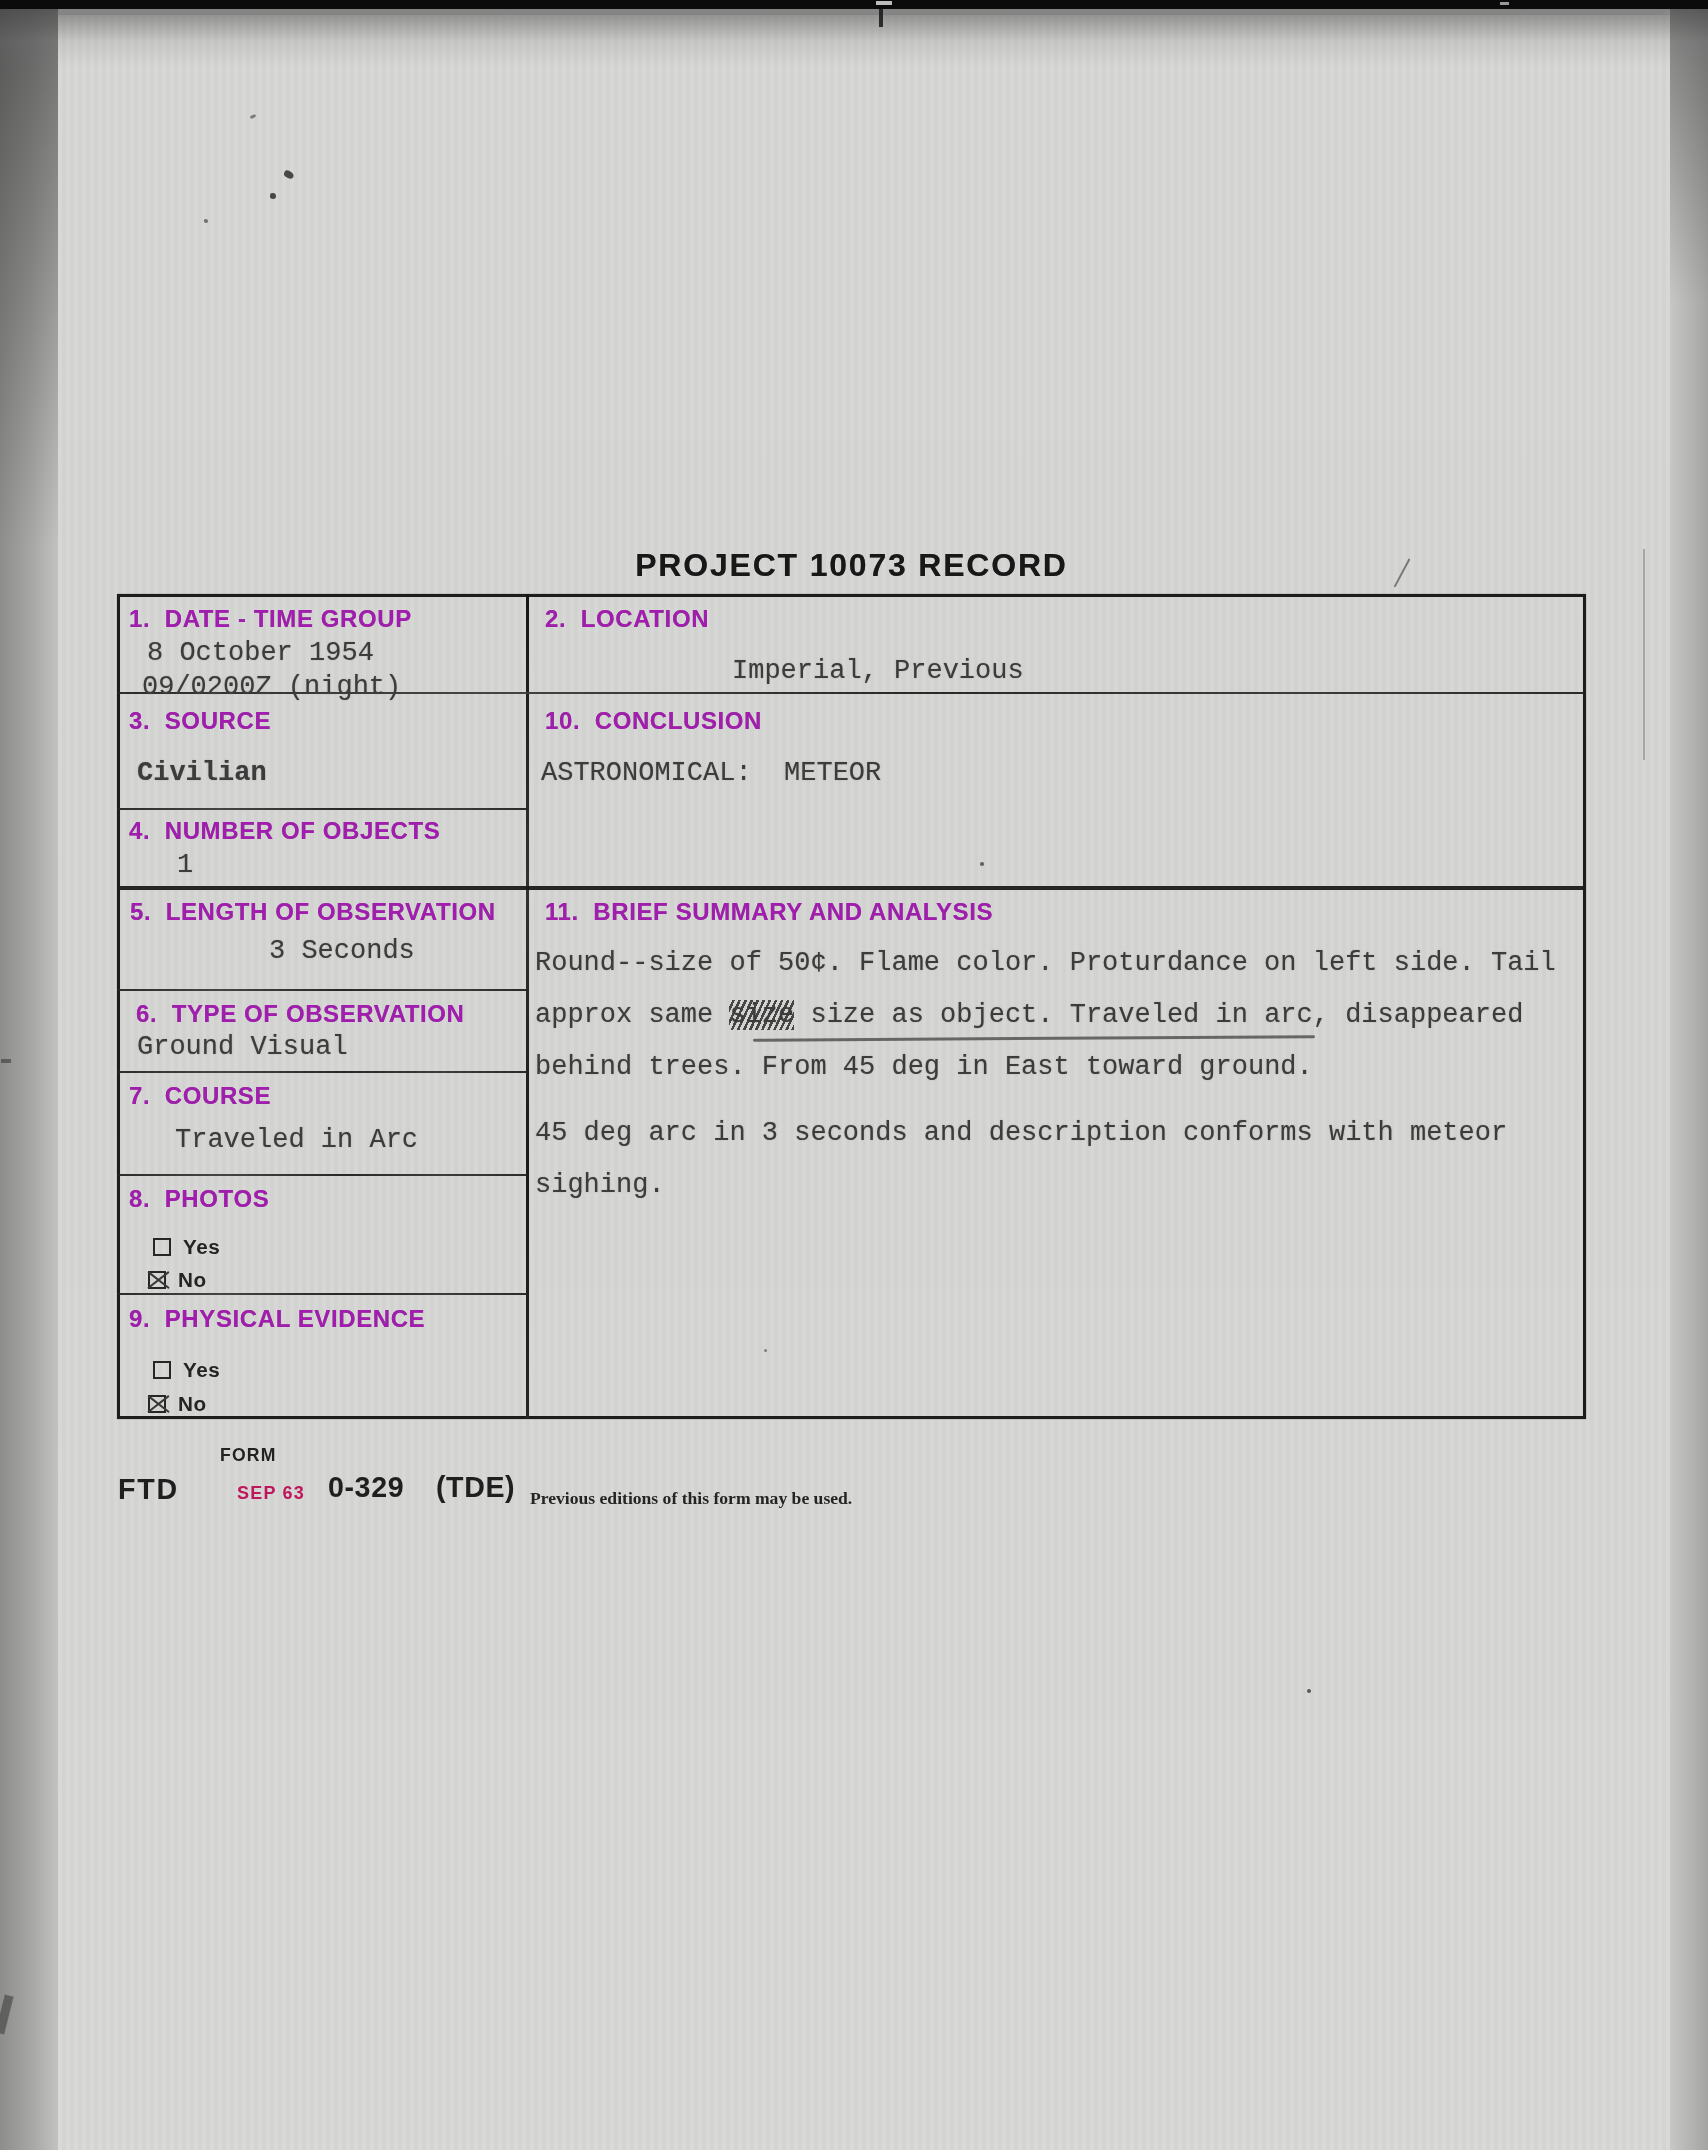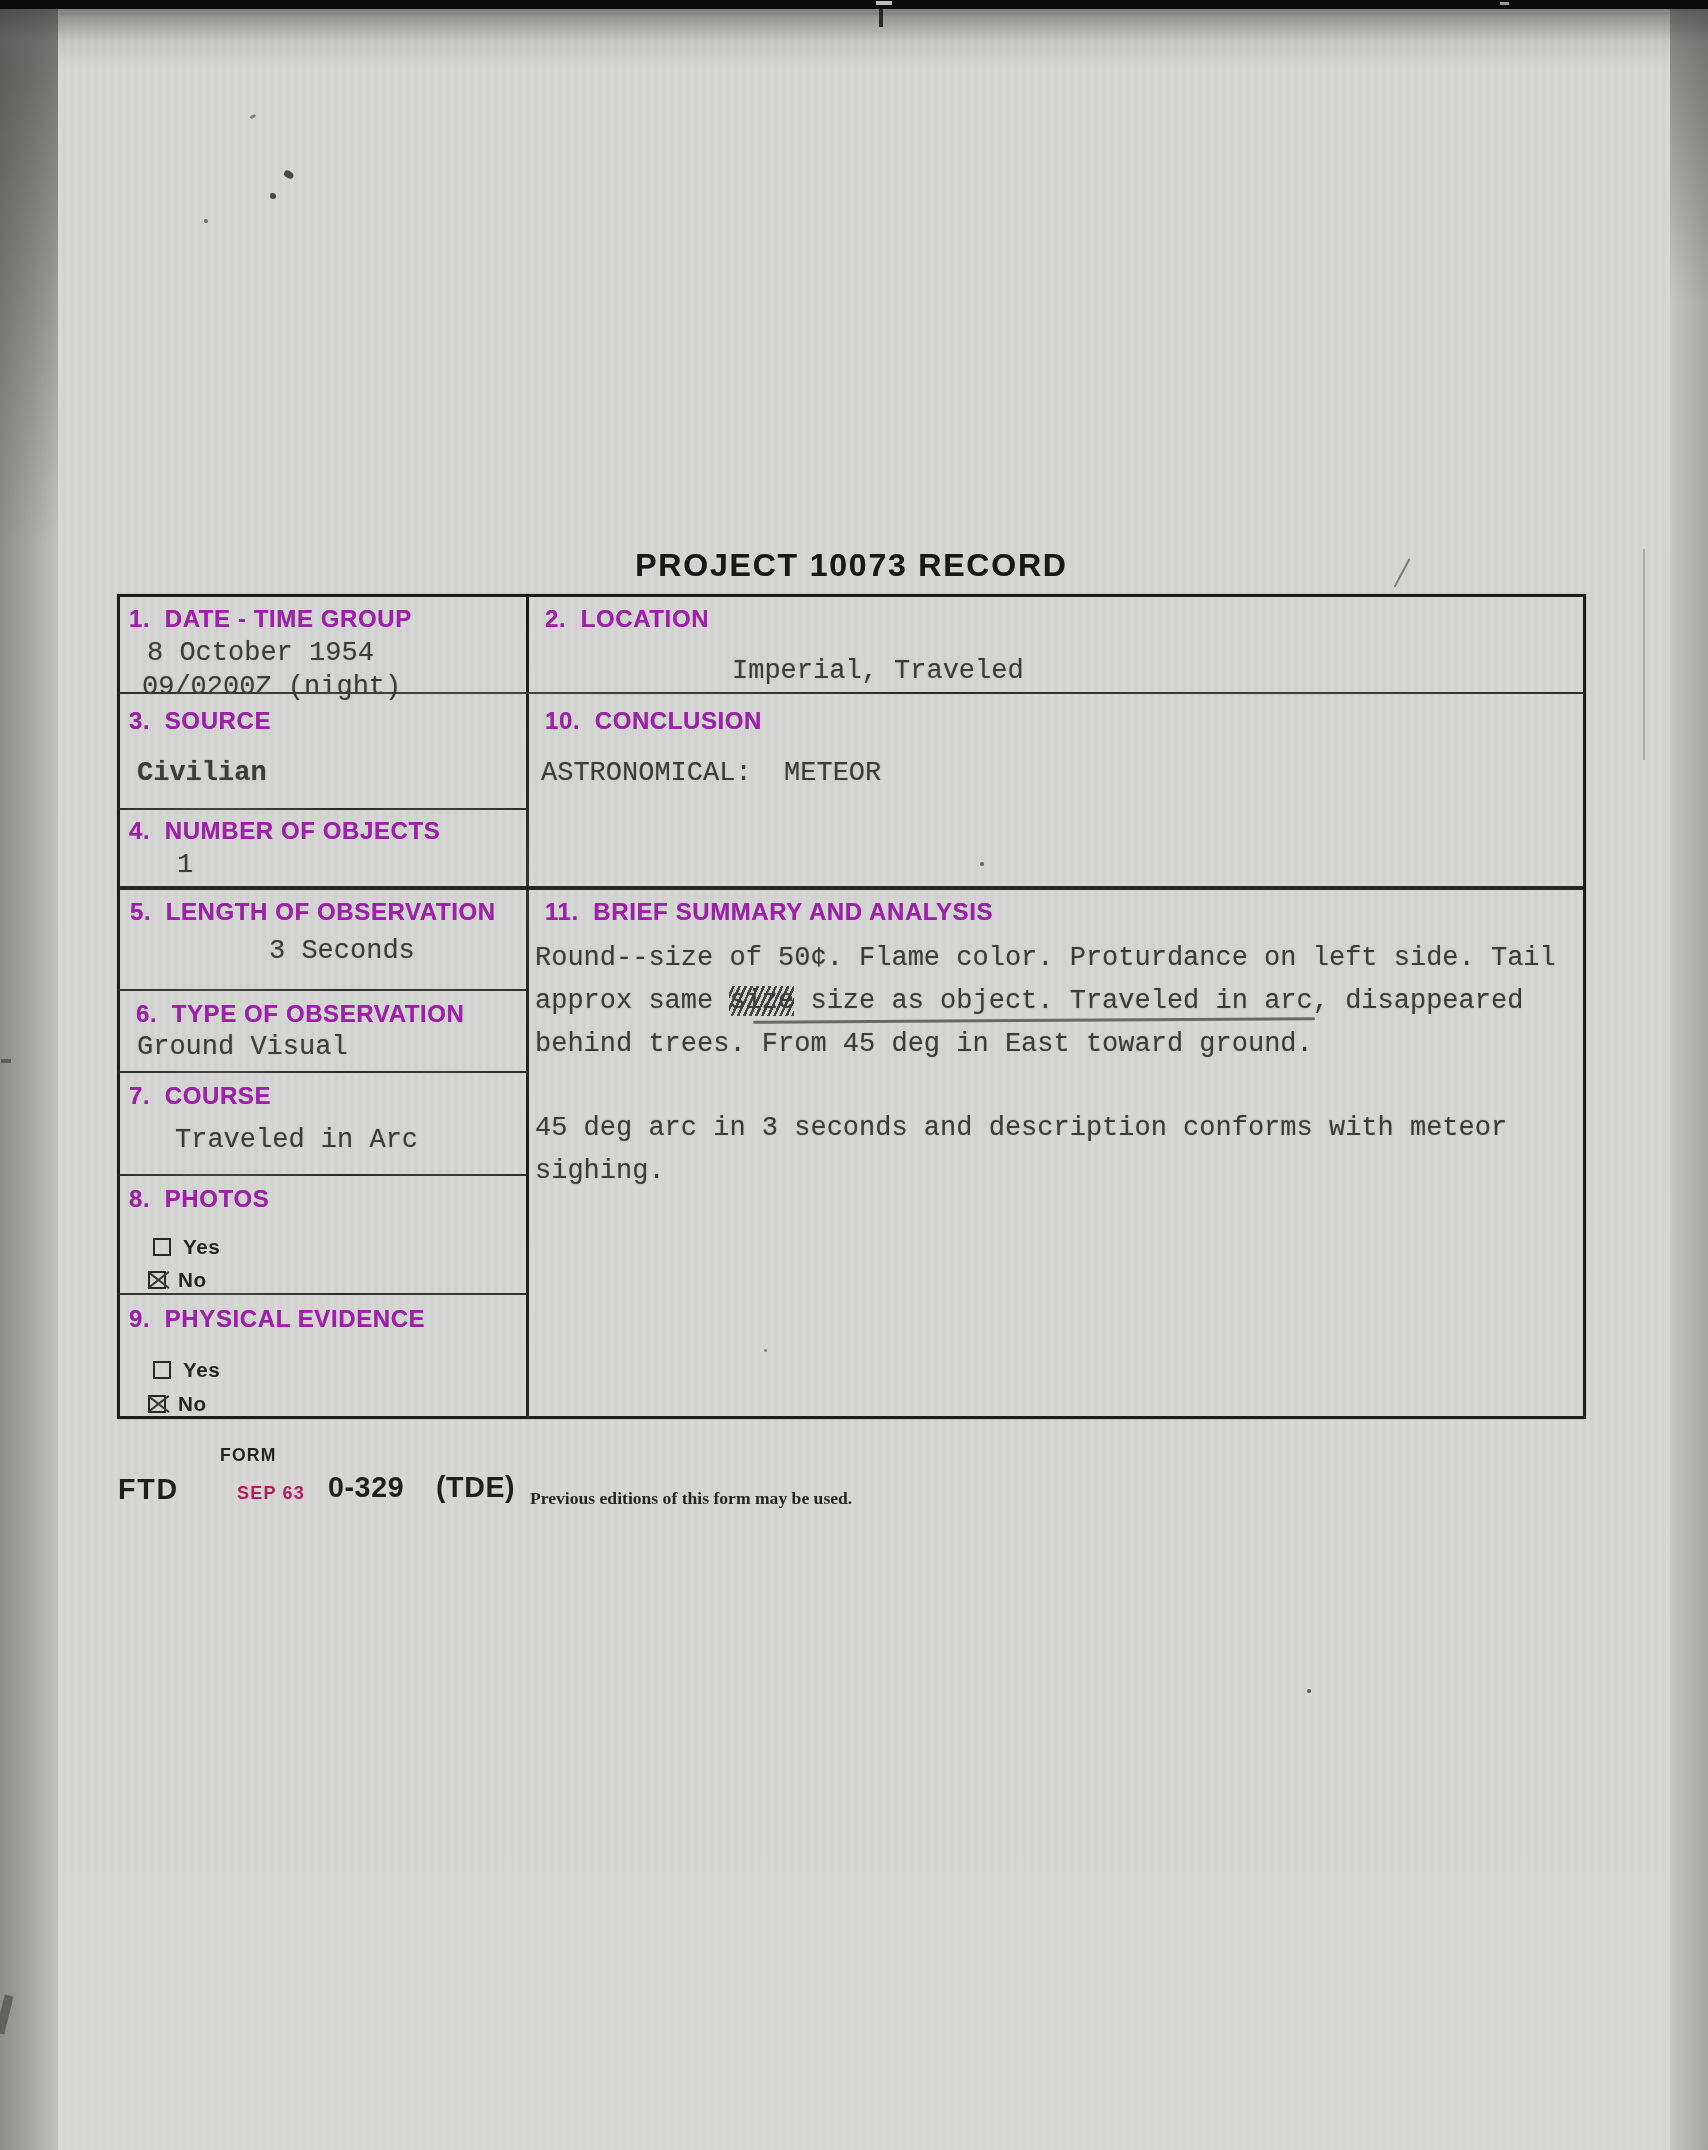--- a/index.html
+++ b/index.html
@@ -71,21 +71,21 @@
   
   .lbl{
     position:absolute;font-size:24px;font-weight:700;color:#a21caf;
     letter-spacing:0.6px;white-space:pre;text-shadow:0 0 0.6px rgba(0,0,0,.4);
   }
   .typed{
     position:absolute;font-family:"Liberation Mono", monospace;
     font-size:27px;color:#3c3c3c;white-space:pre;
     text-shadow:0 0 1.2px rgba(60,60,60,.4);
   }
-  .para{white-space:pre-wrap;line-height:43px;}
+  .para{white-space:pre-wrap;line-height:52px;}
   .struck{
     background-image:repeating-linear-gradient(115deg, transparent 0 3px, rgba(45,45,45,.85) 3px 5.5px);
   }
   .overline-mark{position:relative;display:inline-block;}
   .overline-mark::before{
     content:"";position:absolute;left:-8.5px;right:-2.4px;top:-3.6px;height:3px;
     background:rgba(55,55,55,.7);transform:rotate(-.35deg);border-radius:1.8px;
   }
   .cb-row{position:absolute;display:flex;align-items:center;gap:12px;}
   .cbox{
@@ -144,21 +144,21 @@
 <div class="hline hl-4"></div>
 <div class="hline hl-5"></div>
 <div class="hline hl-6"></div>
 <div class="hline hl-7"></div>
 
 <div class="lbl" style="left:129px;top:605px;">1.  DATE - TIME GROUP</div>
 <div class="typed" style="left:147px;top:638px;">8 October 1954</div>
 <div class="typed" style="left:142px;top:672px;">09/0200Z (night)</div>
 
 <div class="lbl" style="left:545px;top:605px;">2.  LOCATION</div>
-<div class="typed" style="left:732px;top:656px;">Imperial, Traveled</div>
+<div class="typed" style="left:732px;top:656px;">Imperial, Previous</div>
 
 <div class="lbl" style="left:129px;top:707px;">3.  SOURCE</div>
 <div class="typed" style="left:137px;top:758px;font-weight:bold;">Civilian</div>
 
 <div class="lbl" style="left:545px;top:707px;">10.  CONCLUSION</div>
 <div class="typed" style="left:541px;top:758px;">ASTRONOMICAL:  METEOR</div>
 
 <div class="lbl" style="left:129px;top:817px;">4.  NUMBER OF OBJECTS</div>
 <div class="typed" style="left:177px;top:850px;">1</div>
 

